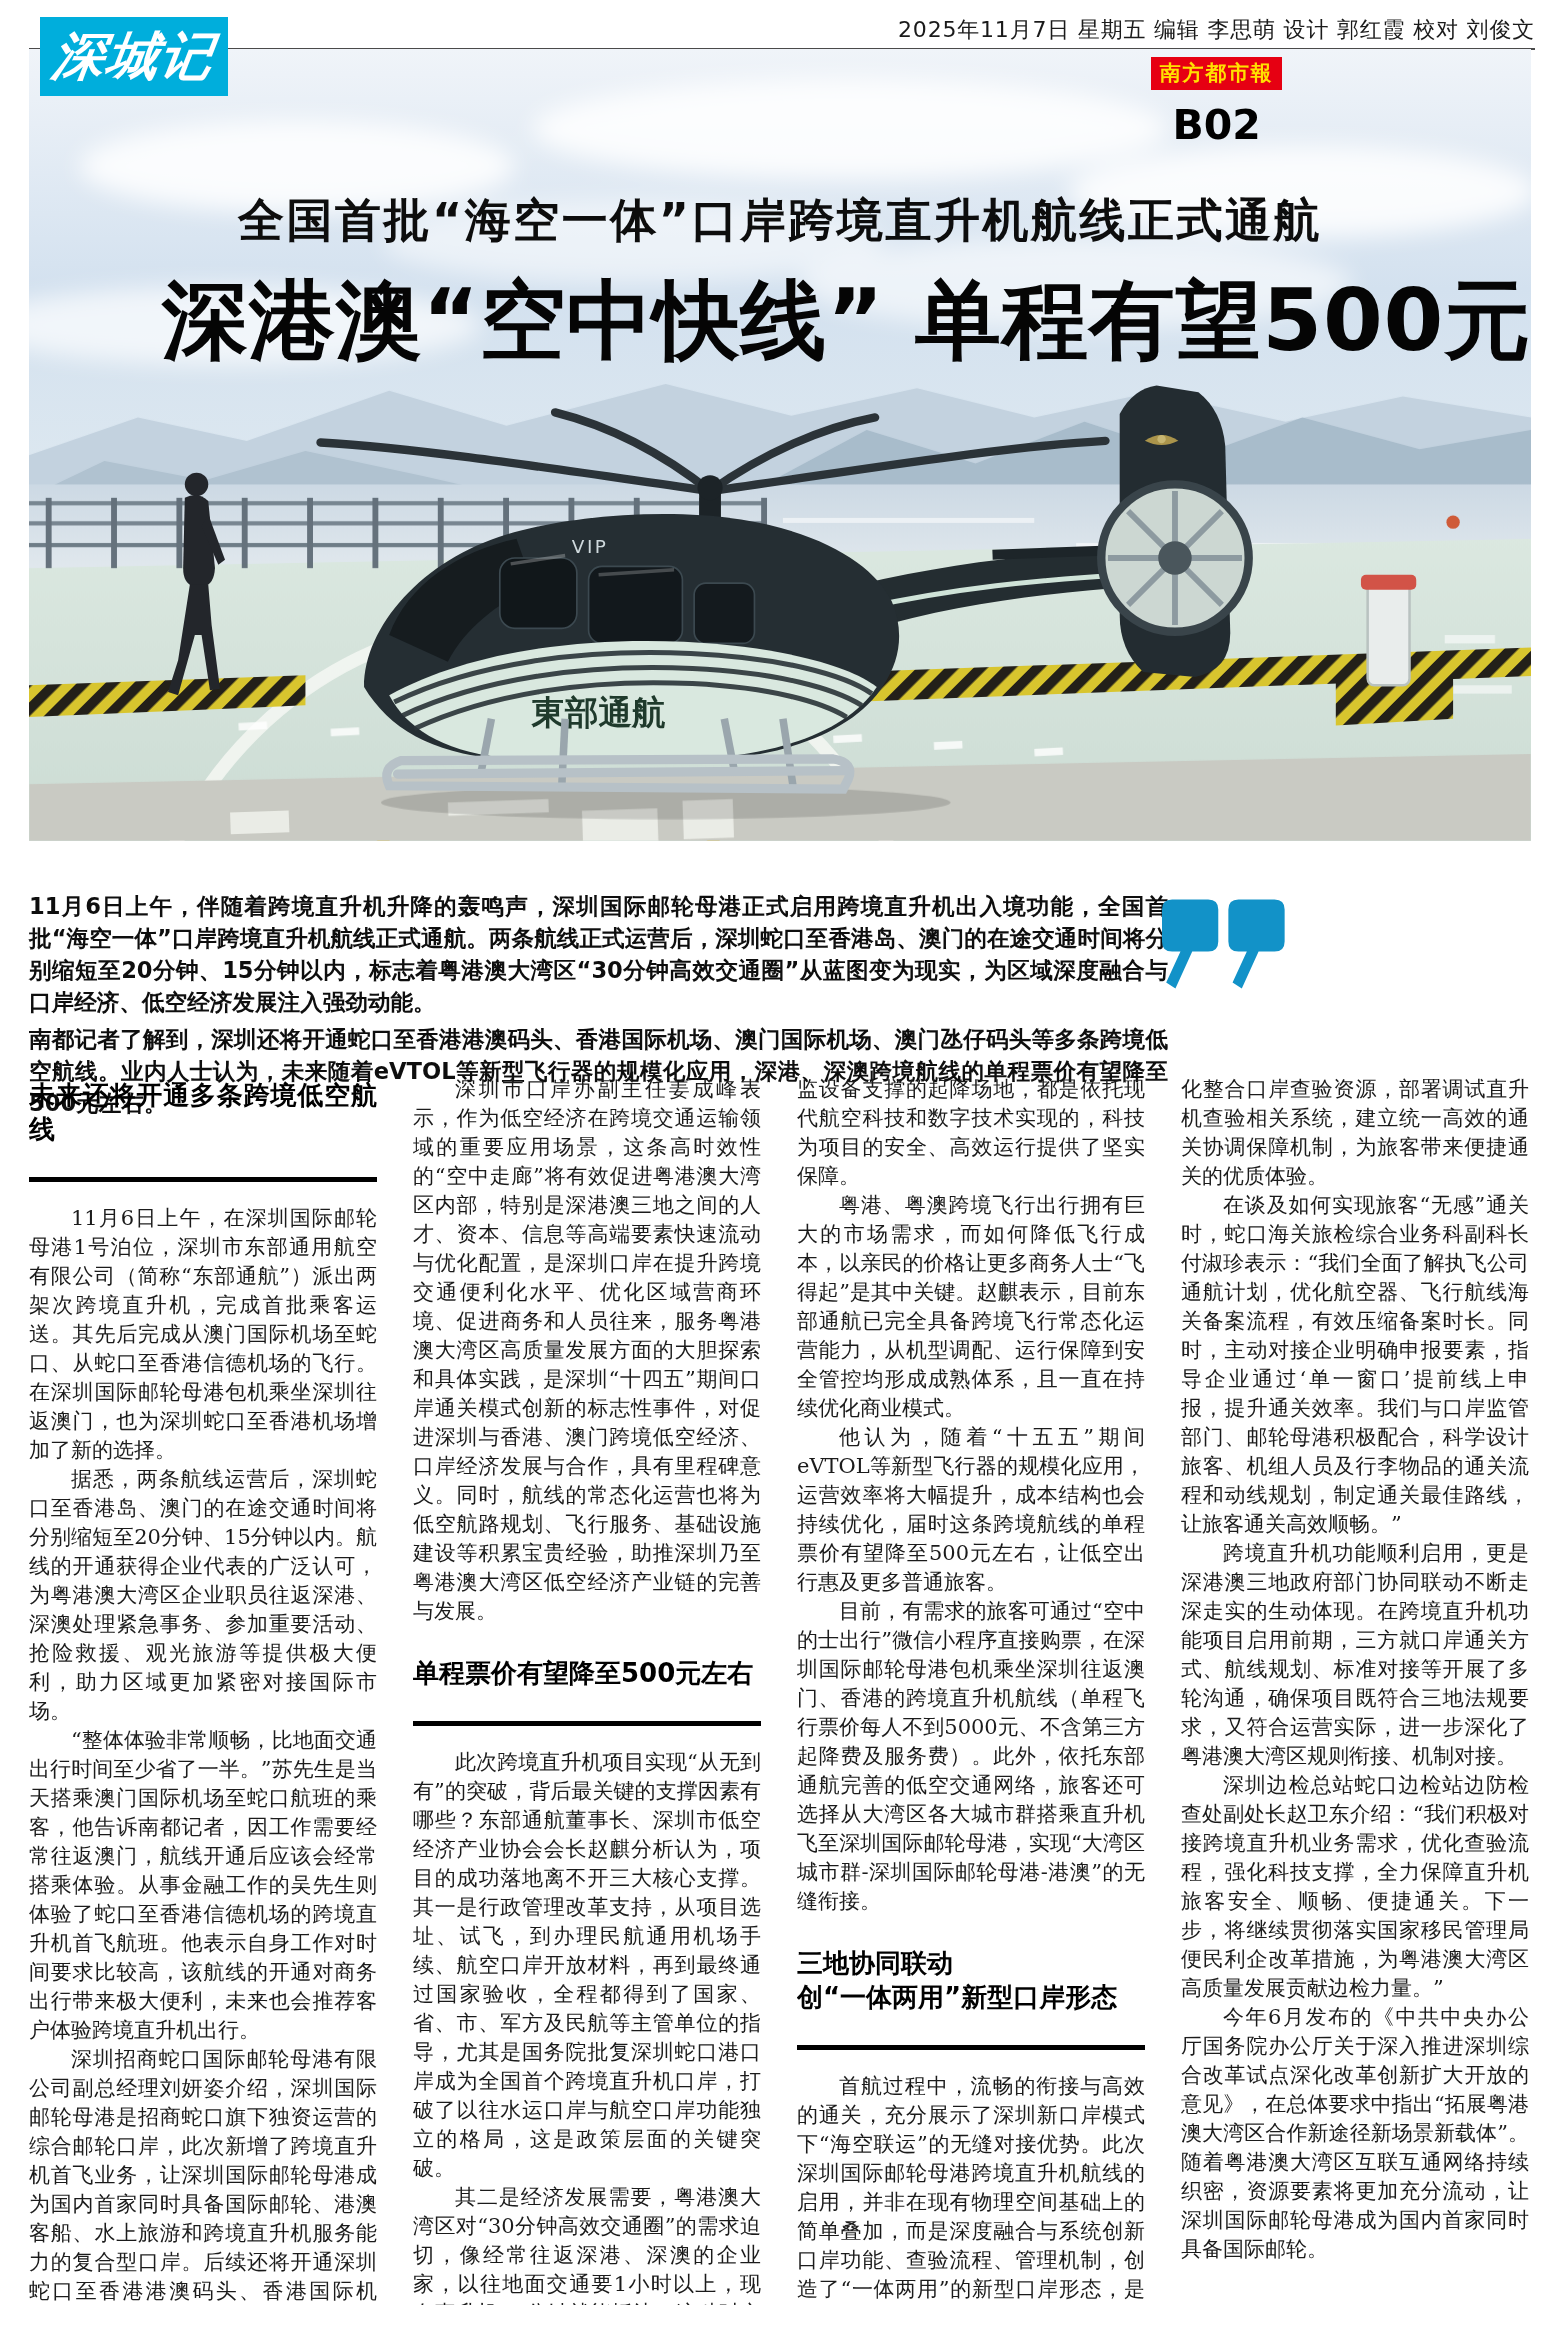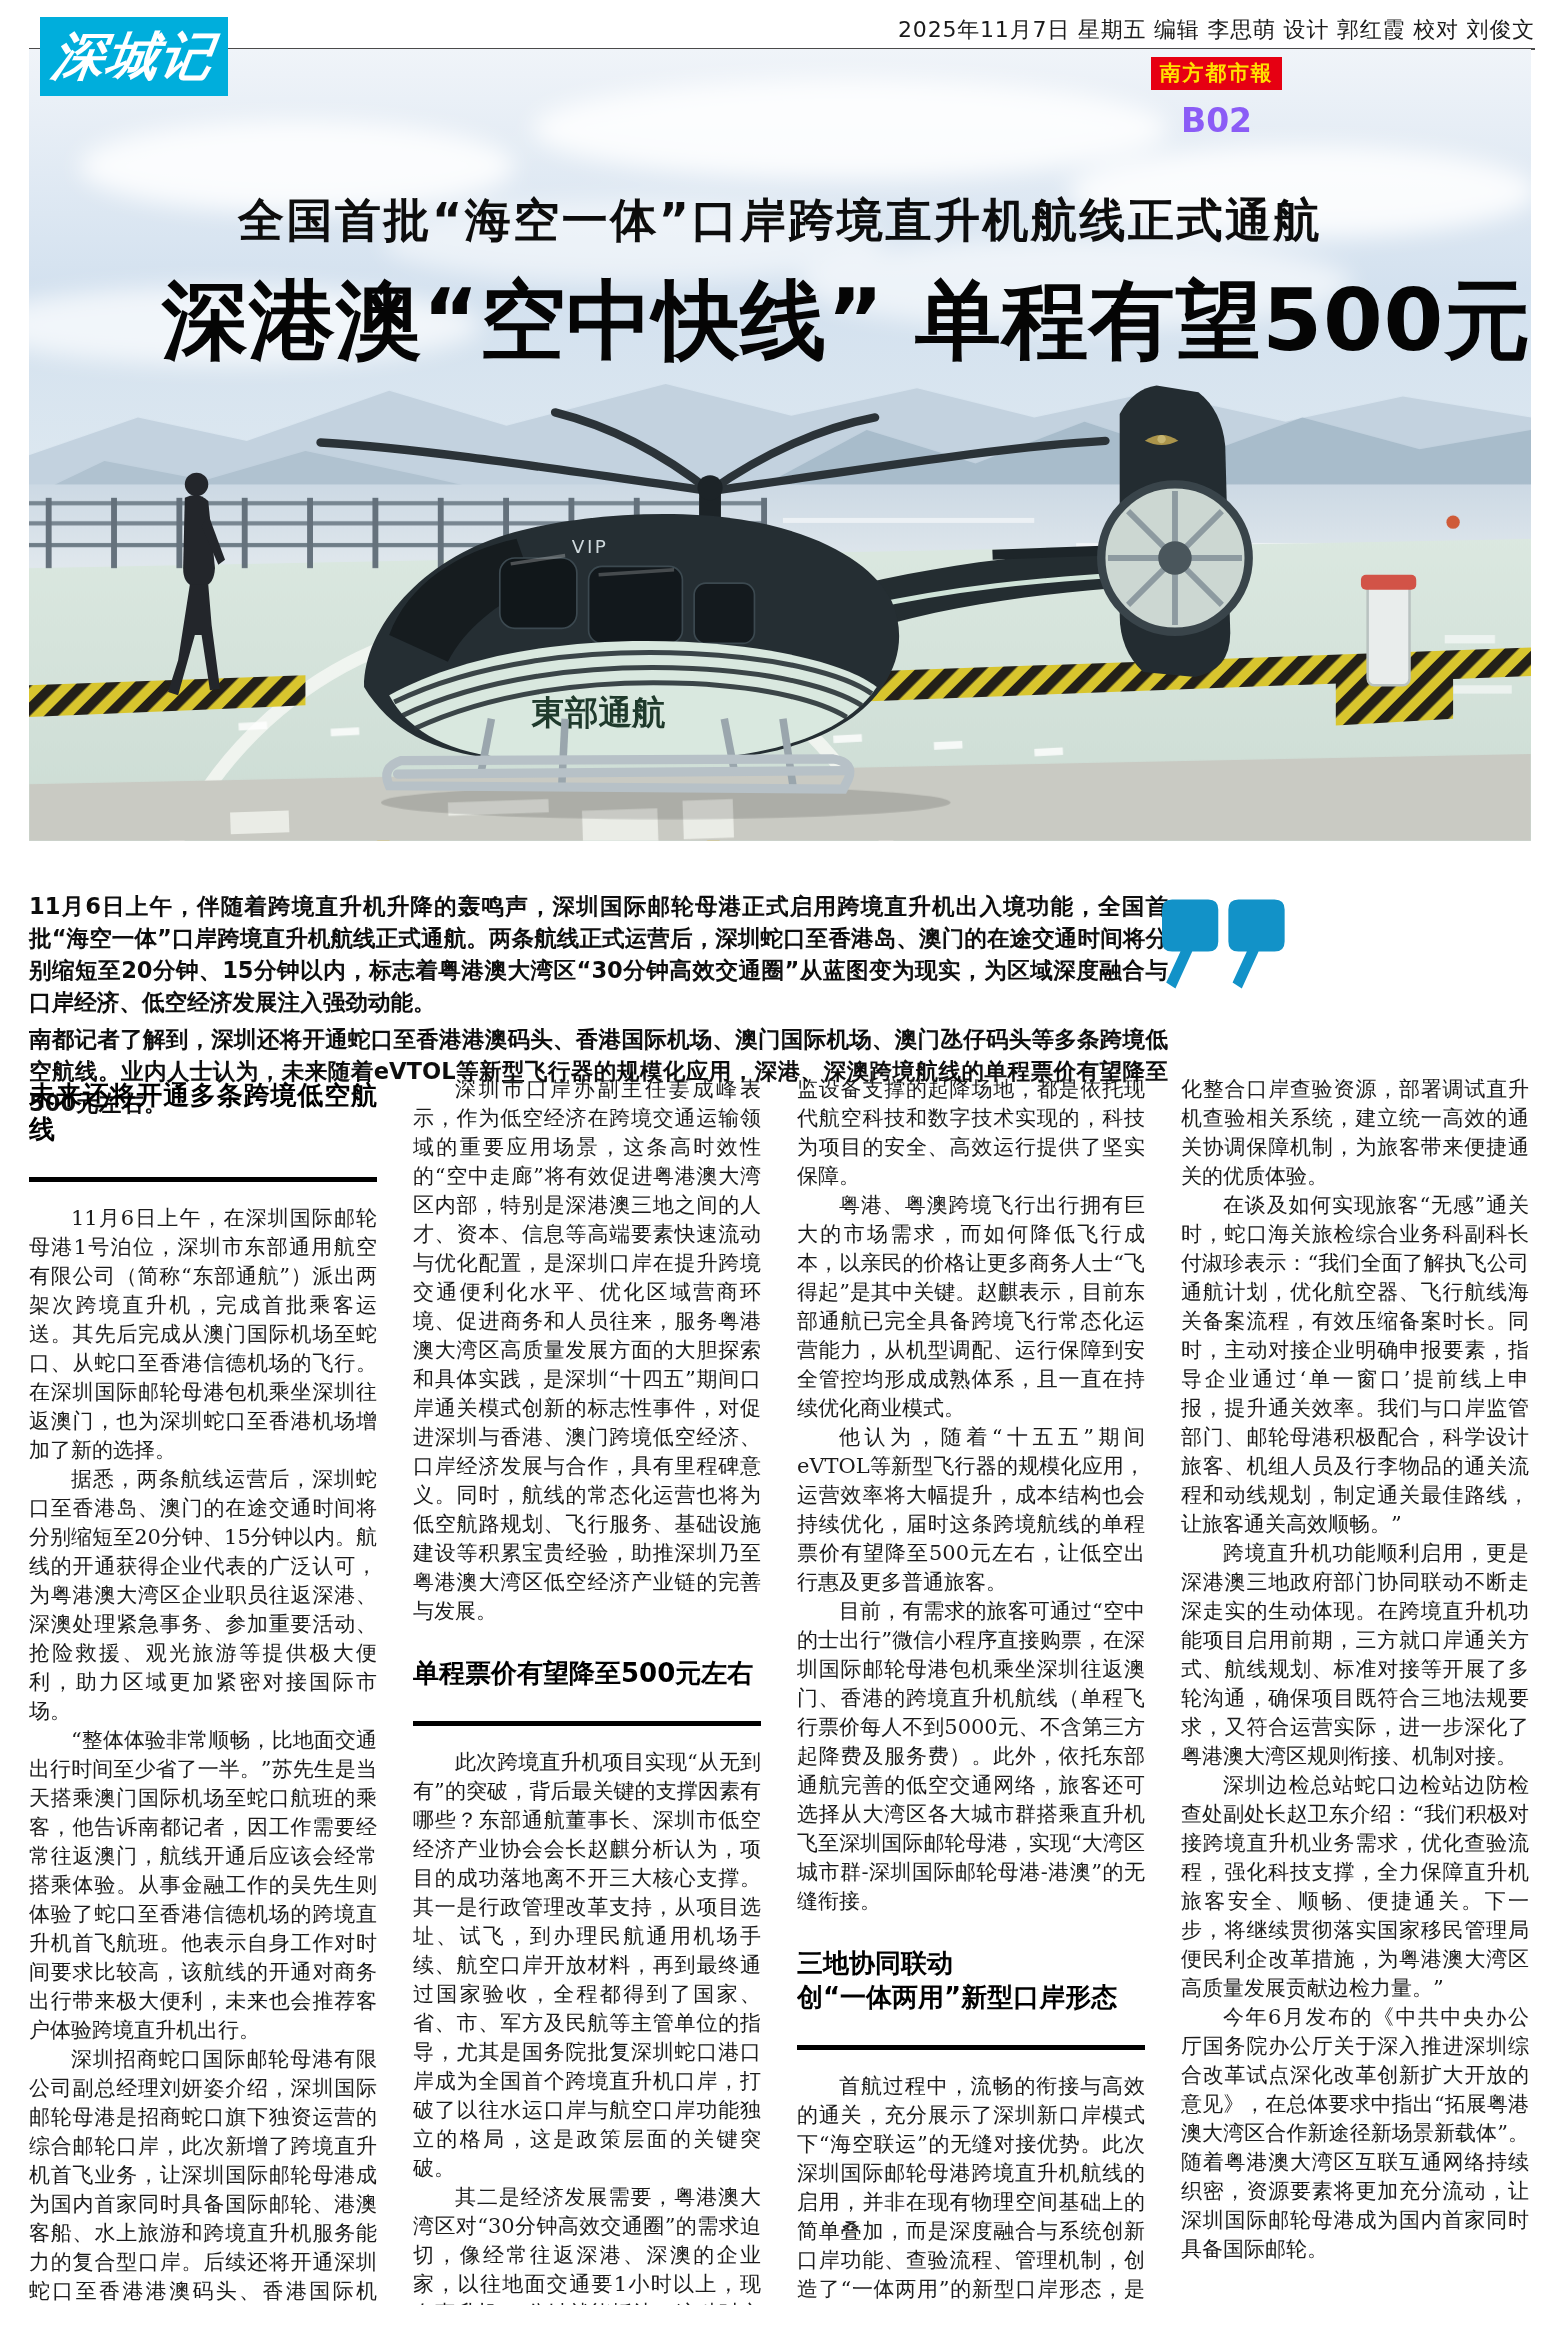--- a/index.html
+++ b/index.html
@@ -7,21 +7,21 @@
   .page{position:absolute;inset:0;overflow:hidden;background:#fff;}
 
   
   .header-rule{position:absolute;left:29px;top:48px;width:1506px;height:1.7px;background:#4a4a4a;}
   .masthead-box{position:absolute;left:40px;top:17px;width:188px;height:79px;background:#00AEDC;z-index:6;
     display:flex;align-items:center;justify-content:center;}
   .masthead-text{font-size:52px;font-weight:900;color:#fff;font-style:italic;transform:skewX(-8deg);letter-spacing:1.7px;}
   .header-right{position:absolute;right:25px;top:15px;height:34px;display:flex;align-items:center;gap:11.7px;z-index:6;flex-direction:column;}
   .dateline{font-size:22px;color:#1a1a1a;letter-spacing:0.8px;}
   .paper-logo{background:#E60012;color:#FFE100;font-weight:900;font-size:21px;padding:2.5px 8.4px;letter-spacing:1.7px;}
-  .page-number{font-size:33px;font-weight:900;color:#8b5cf6;}
+  .page-number{font-size:41px;font-weight:900;color:#000000;}
 
   
   .photo{position:absolute;left:29px;top:49px;width:1502px;height:792px;overflow:hidden;}
   .photo svg{position:absolute;inset:0;}
   .kicker{position:absolute;top:141px;width:100%;text-align:center;font-size:46px;font-weight:800;color:#0d0d0d;letter-spacing:2.5px;z-index:3;}
   .main-headline{position:absolute;top:214px;width:100%;text-align:right;font-size:86px;font-weight:900;color:#050505;letter-spacing:0.8px;z-index:3;}
   .photo-caption{position:absolute;right:10px;top:745px;font-size:22.6px;font-weight:700;color:#101010;z-index:3;
     text-shadow:0 0 5px rgba(255,255,255,.9),0 0 1.7px rgba(255,255,255,.9);}
 
   

